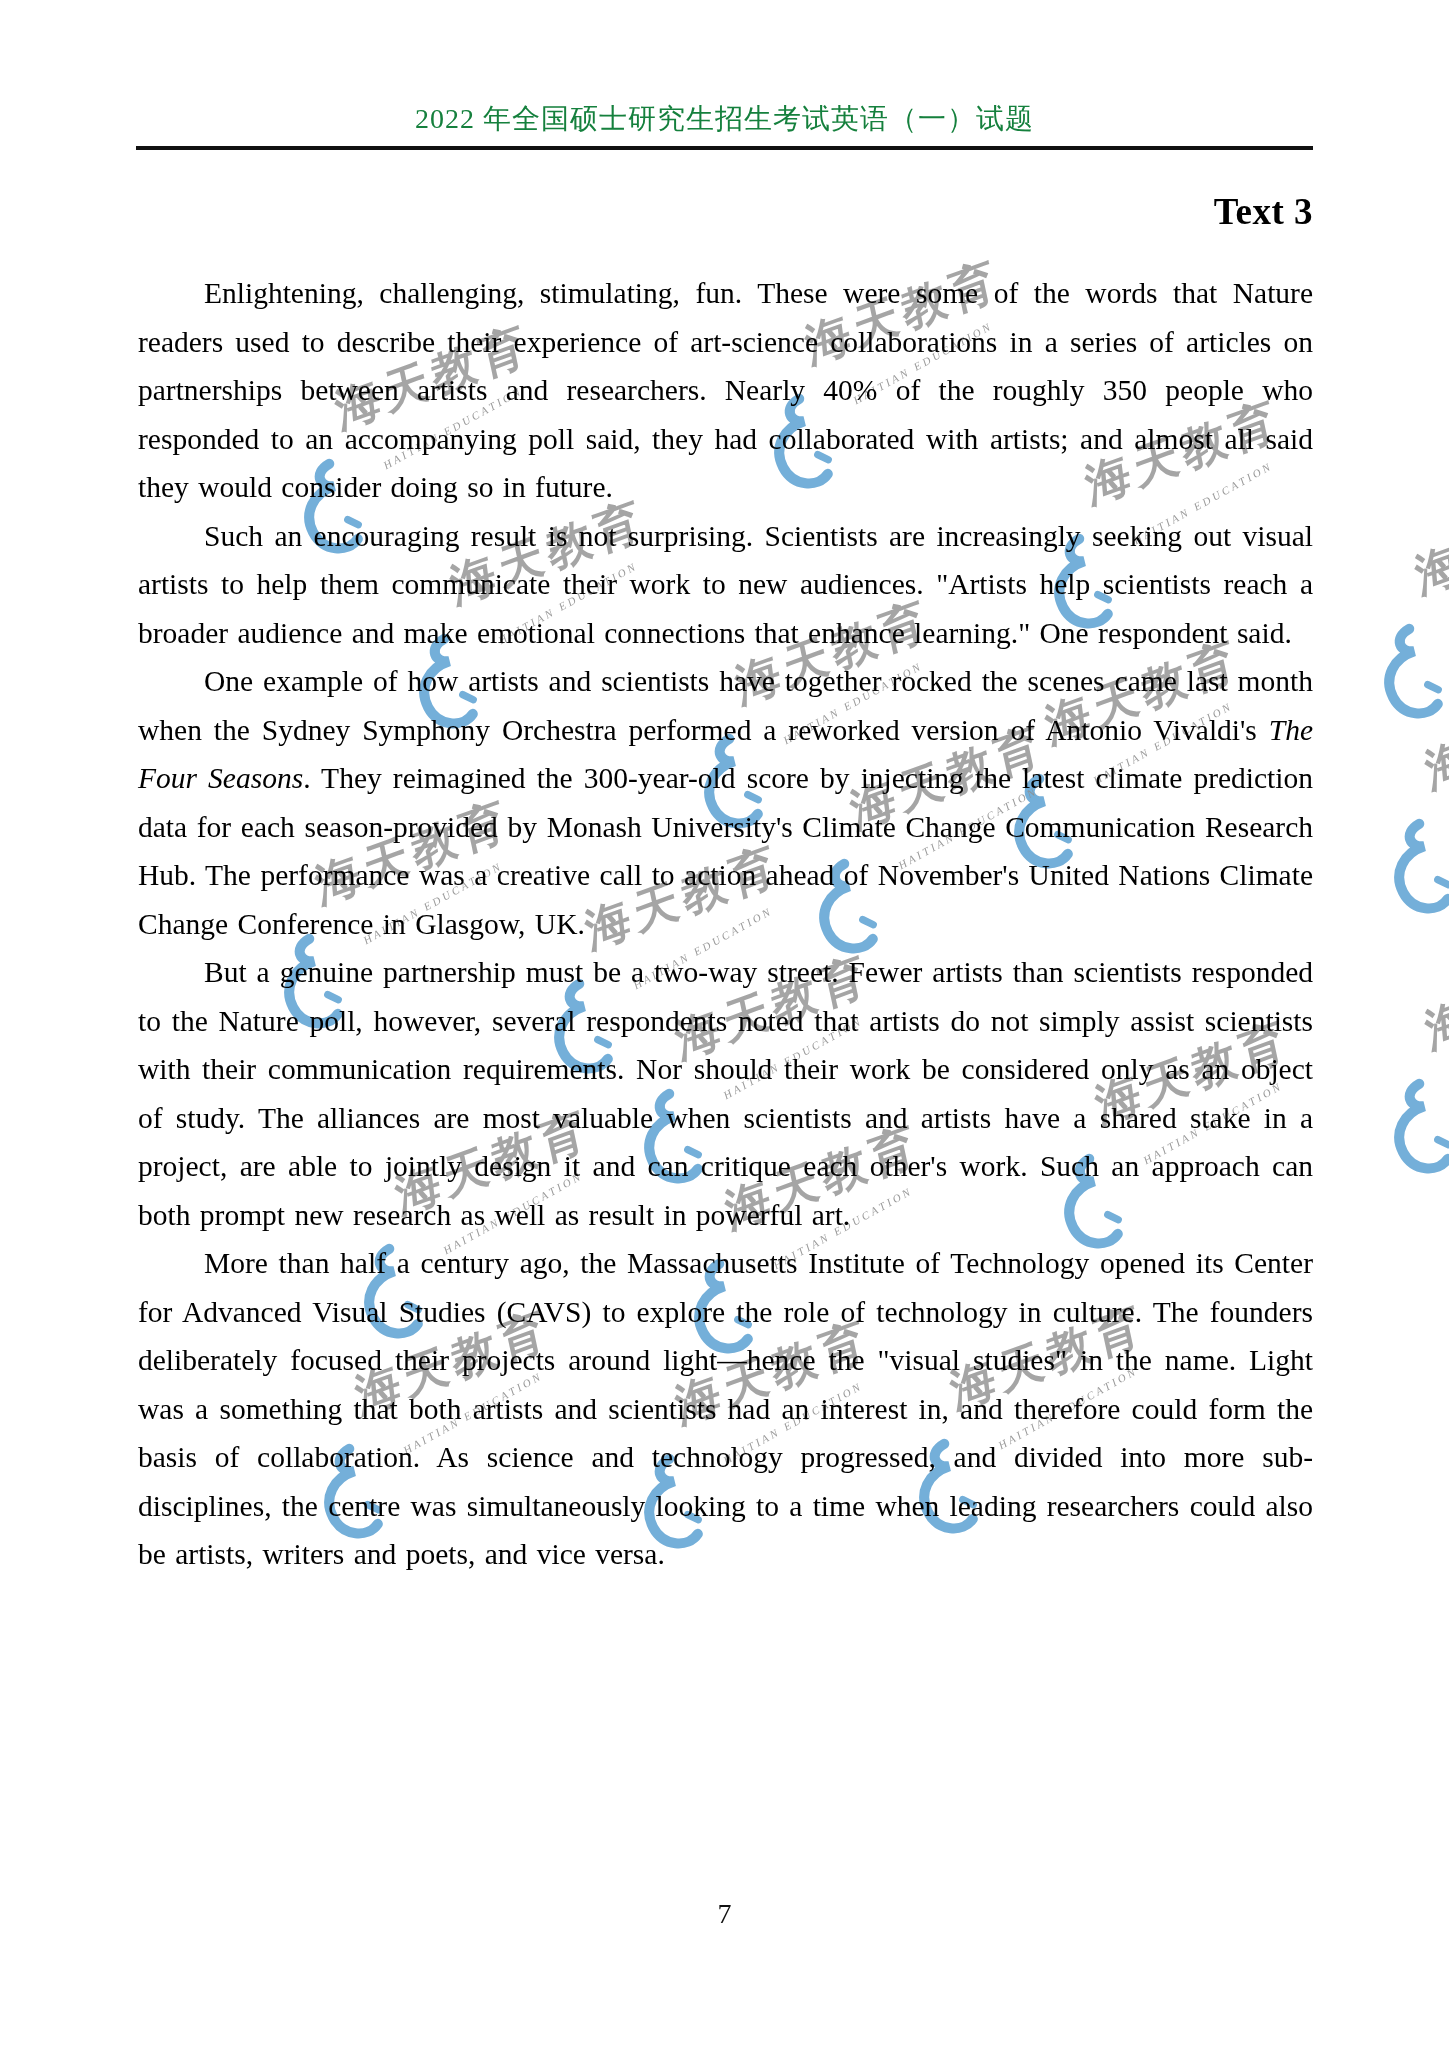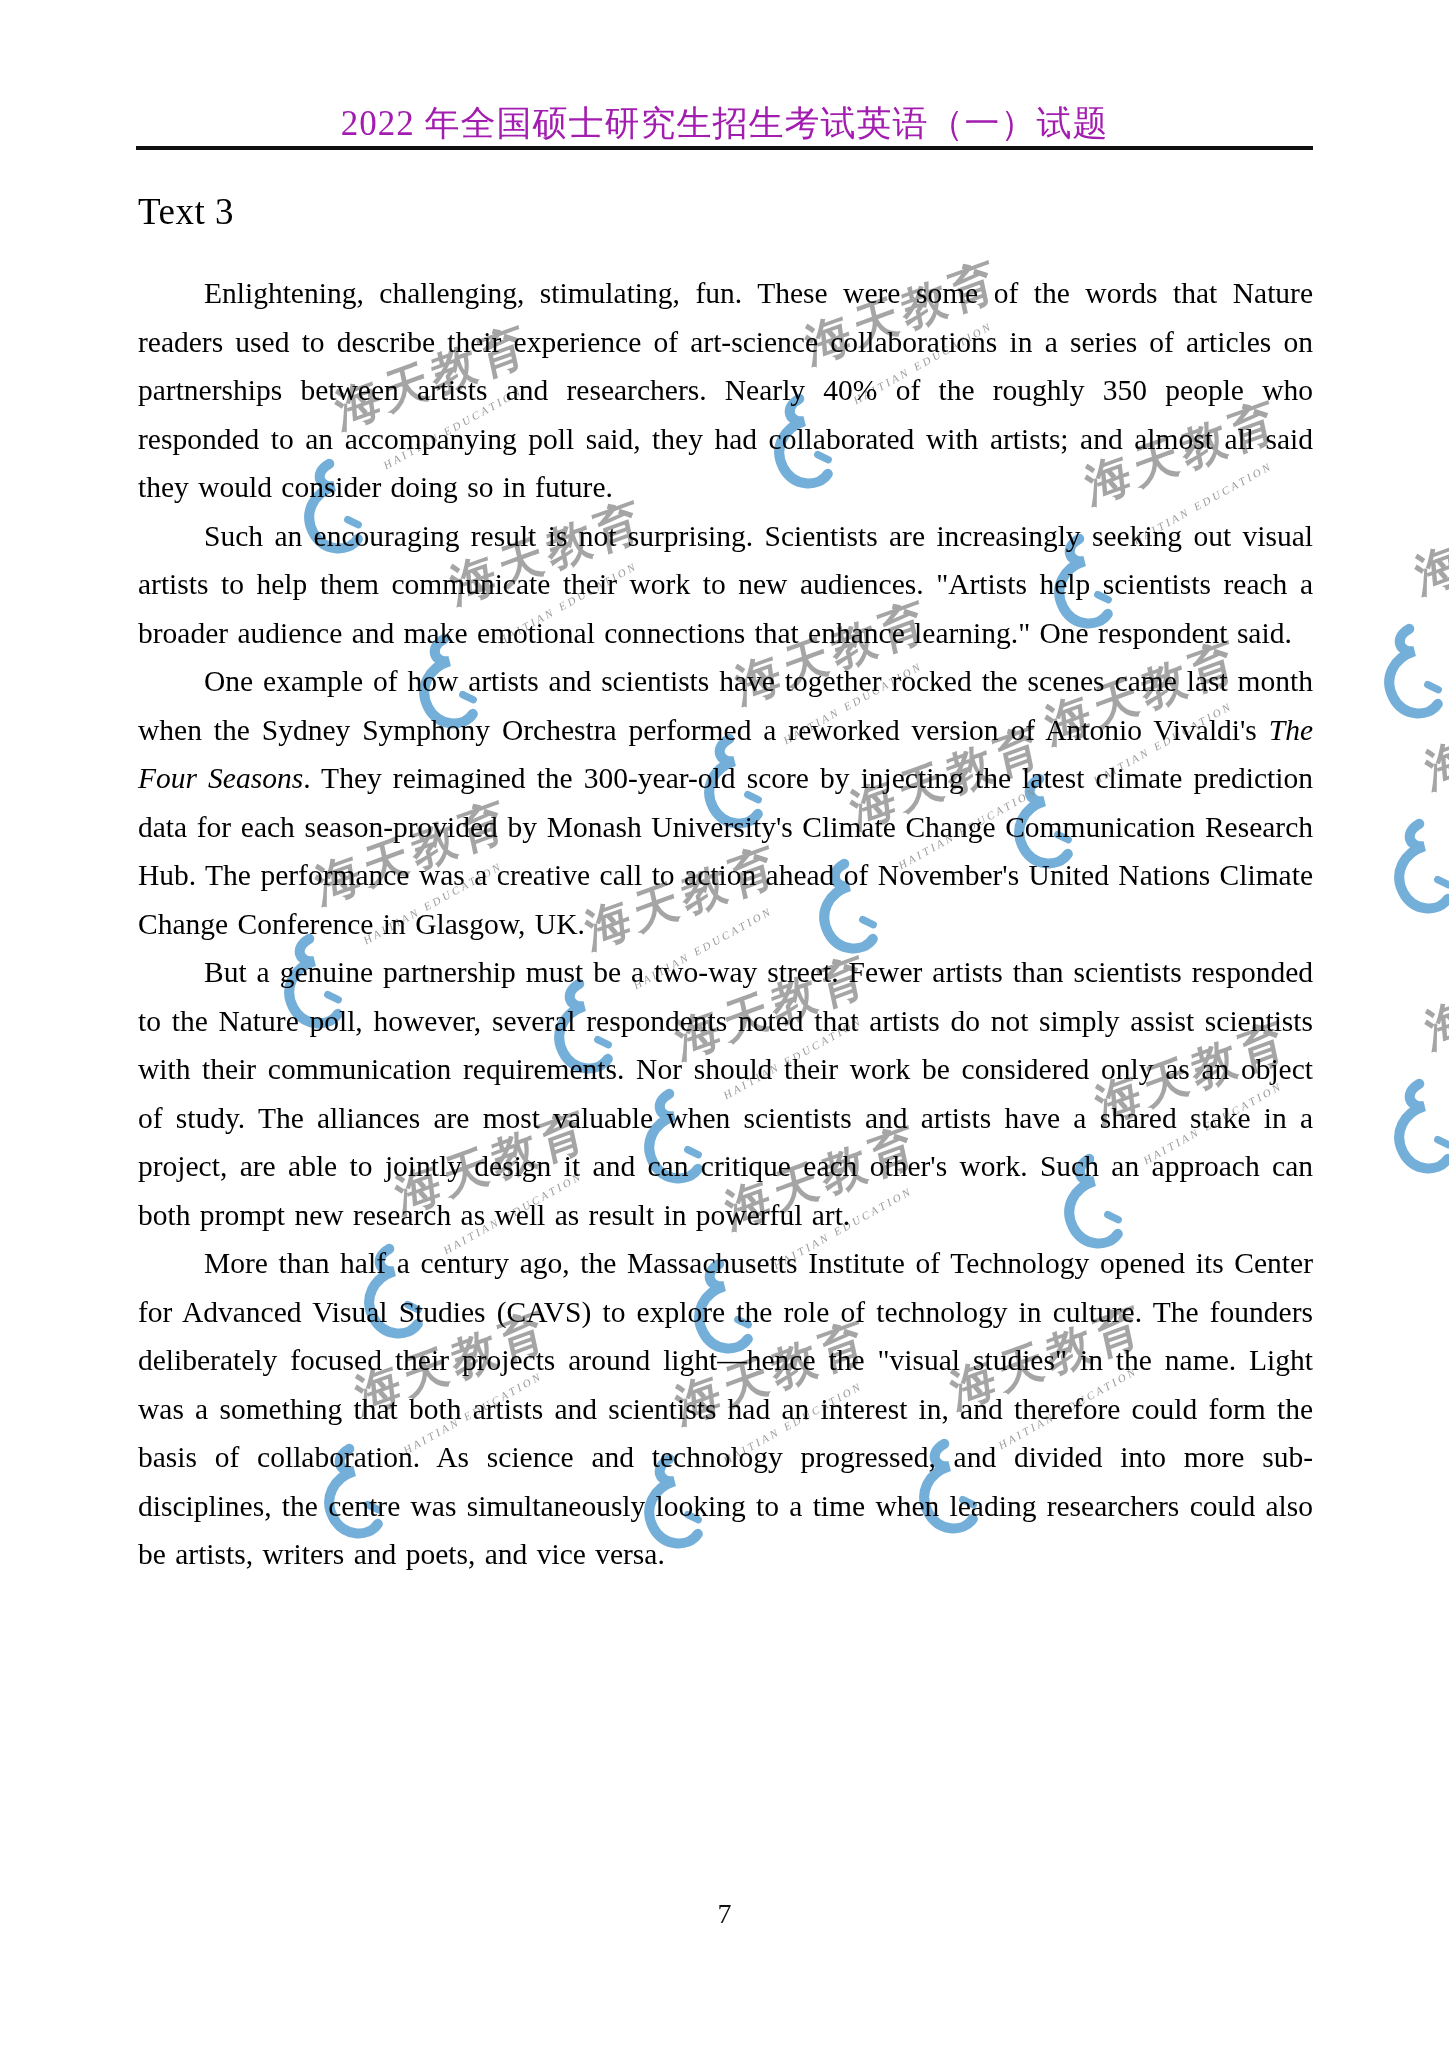--- a/index.html
+++ b/index.html
@@ -9,36 +9,36 @@
     margin:0 auto;
     background:#ffffff;
     overflow:hidden;
     font-family:"Liberation Serif","DejaVu Serif",serif;
     color:#000;
   }
   
   .header-text{
     position:absolute;left:0;top:100px;width:100%;
     text-align:center;
-    font-size:35px;
+    font-size:28px;
     letter-spacing:1px;
-    color:#a21caf;
+    color:#15803d;
   }
   .header-rule{
     position:absolute;left:136px;top:146px;
     width:1177px;height:4px;background:#111;
   }
   
   .content{
     position:absolute;left:138px;top:190px;width:1175px;
   }
   .text-title{
     margin:0 0 36px 0;
-    text-align:left;
-    font-size:37px;font-weight:normal;
+    text-align:right;
+    font-size:37px;font-weight:bold;
     letter-spacing:0.5px;
   }
   .content p{
     margin:0;
     font-size:29.5px;
     line-height:48.5px;
     text-align:justify;
     text-indent:66px;
     word-spacing:2px;
   }

